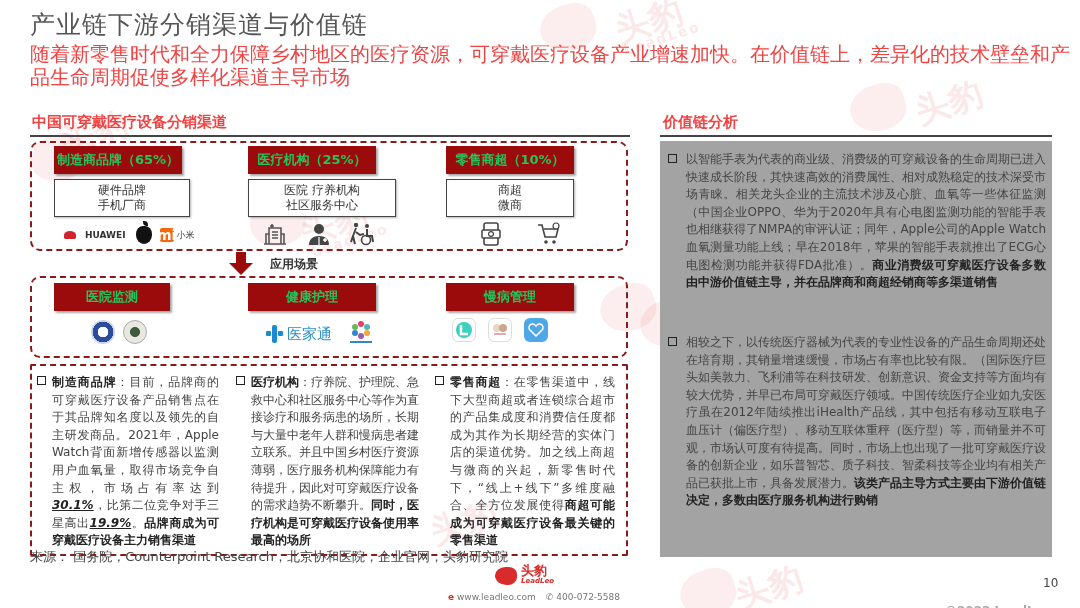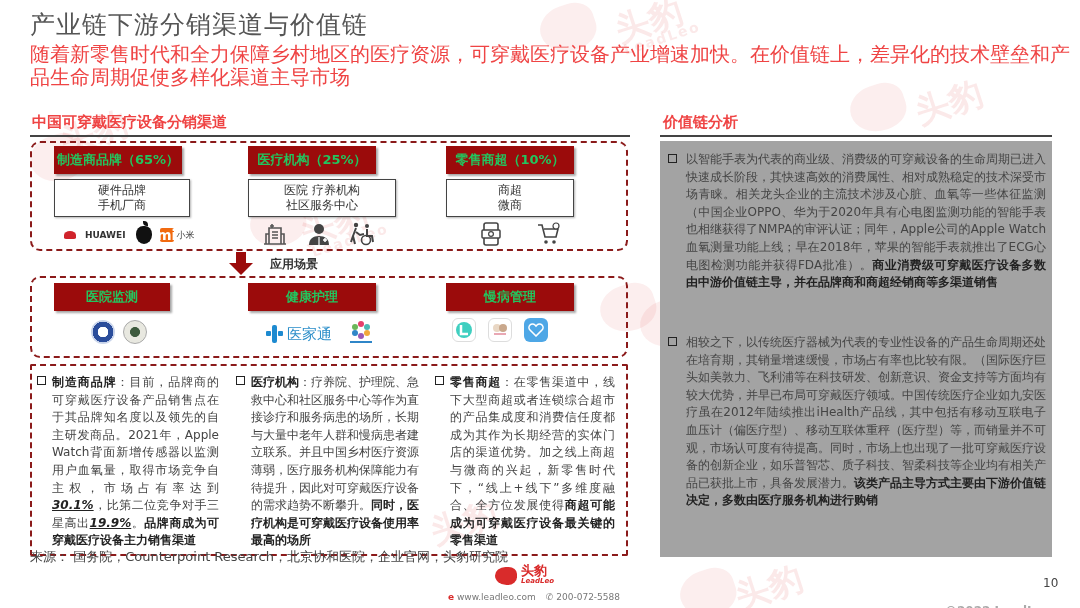--- a/index.html
+++ b/index.html
@@ -260,16 +260,16 @@
 <div class="source">来源： 国务院，Counterpoint Research，北京协和医院，企业官网，头豹研究院</div>
 <div class="footer-logo">
   <span class="fl-blob"></span>
   <span class="fl-text">
     <span class="fl-cn">头豹</span>
     <span class="fl-en">LeadLeo</span>
   </span>
 </div>
 <div class="footer-contact">
   <span><span class="e">e</span> <span>www.leadleo.com</span></span>
-  <span><span>✆</span> <span>200-072-5588</span></span>
+  <span><span>✆</span> <span>400-072-5588</span></span>
 </div>
 <div class="page-num">10</div>
 <div class="copyright">©2022 LeadLeo</div>
 
 </body></html>

